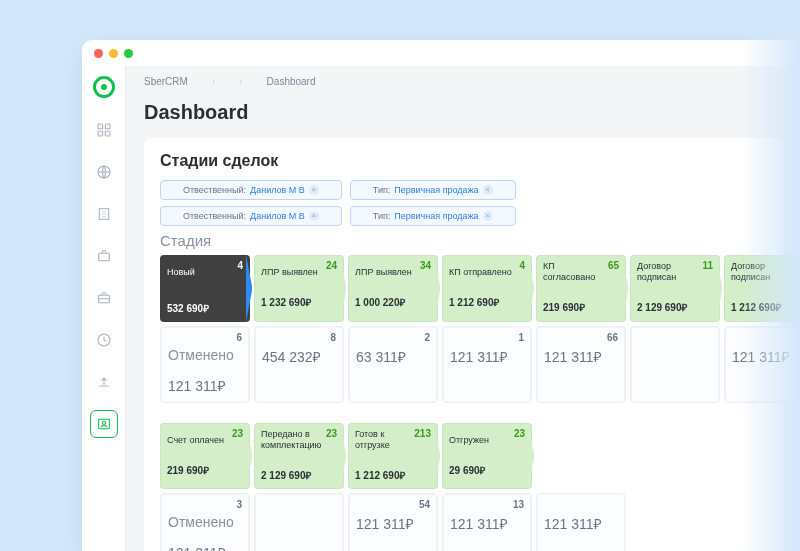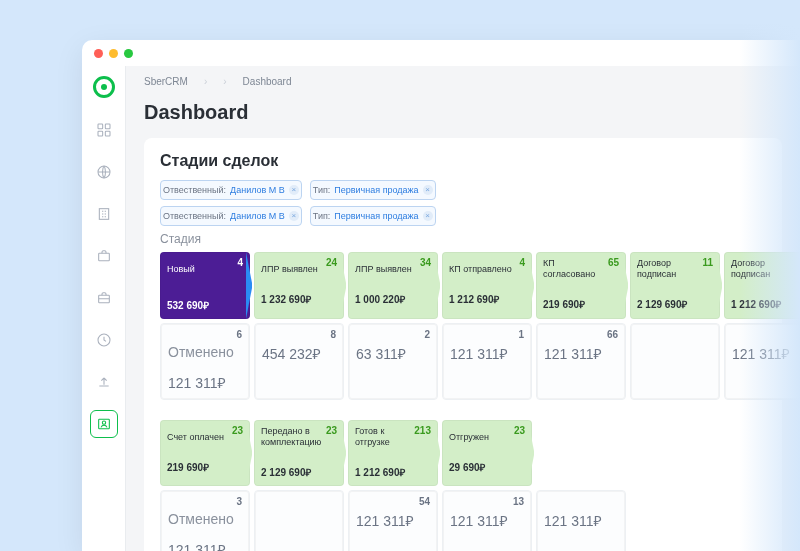--- a/index.html
+++ b/index.html
@@ -95,21 +95,21 @@
   .main {
     flex: 1 1 auto;
     padding: 10px 18px 18px 18px;
     overflow: hidden;
   }
   .breadcrumb {
     font-size: 10px;
     color: #9aa1ad;
     display: flex;
     align-items: center;
-    gap: 16px;
+    gap: 24px;
     margin-bottom: 14px;
   }
   .breadcrumb .crumb { color: #7e8794; }
   .breadcrumb .sep { color: #cbd0d8; }
   h1.page-title {
     font-size: 20px;
     font-weight: 600;
     color: #2a2f36;
     margin-bottom: 14px;
   }
@@ -123,51 +123,51 @@
     font-weight: 600;
     color: #2a2f36;
     margin-bottom: 10px;
   }
   .filters { display: flex; gap: 8px; margin-bottom: 6px; }
   .filter-chip {
     border: 1px solid #bcd4f1;
     background: #f4f9ff;
     border-radius: 4px;
     font-size: 9px;
-    padding: 4px 2px;
+    padding: 4px 22px;
     display: flex;
     align-items: center;
     gap: 4px;
     color: #6b7484;
   }
   .filter-chip .fval { color: #2d7de0; }
   .filter-chip .chip-x {
     width: 10px; height: 10px; border-radius: 50%;
     background: #e1ecf9;
     color: #7ba8df;
     font-size: 8px;
     display: flex; align-items: center; justify-content: center;
     line-height: 1;
   }
   .axis-label {
-    font-size: 12px;
+    font-size: 15px;
     color: #8a919d;
     margin: 4px 0 6px 0;
   }
   .lane { display: flex; gap: 4px; margin-bottom: 4px; }
   .stage {
     width: 90px;
     flex: 0 0 90px;
     border-radius: 4px;
     padding: 6px 7px 7px 7px;
     position: relative;
     min-height: 62px;
     box-shadow: inset 0 0 0 1px rgba(0,0,0,.04);
   }
-  .stage.blue { background: #4c1d95; color: #fff; }
+  .stage.blue { background: #404040; color: #fff; }
   .stage.green { background: #d3eec8; color: #2a2f36; }
   .stage.white { background: #fcfdfe; color: #2a2f36; border: 1px solid #edf0f3; }
   .stage .name {
     font-size: 9px;
     line-height: 11px;
     max-width: 66px;
     display: inline-block;
   }
   .stage .count {
     position: absolute;

